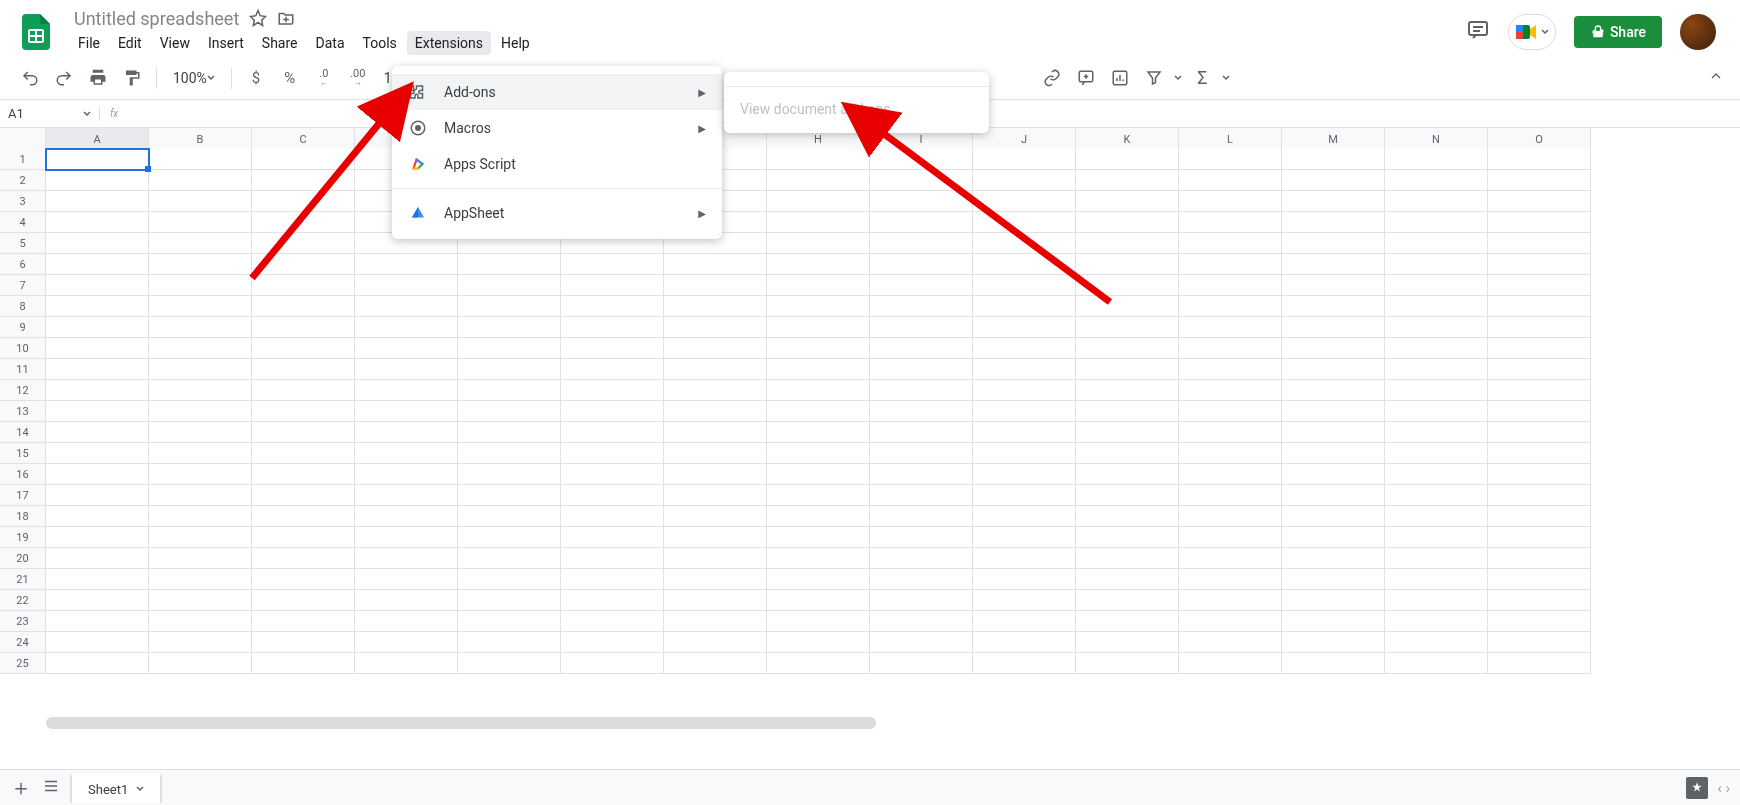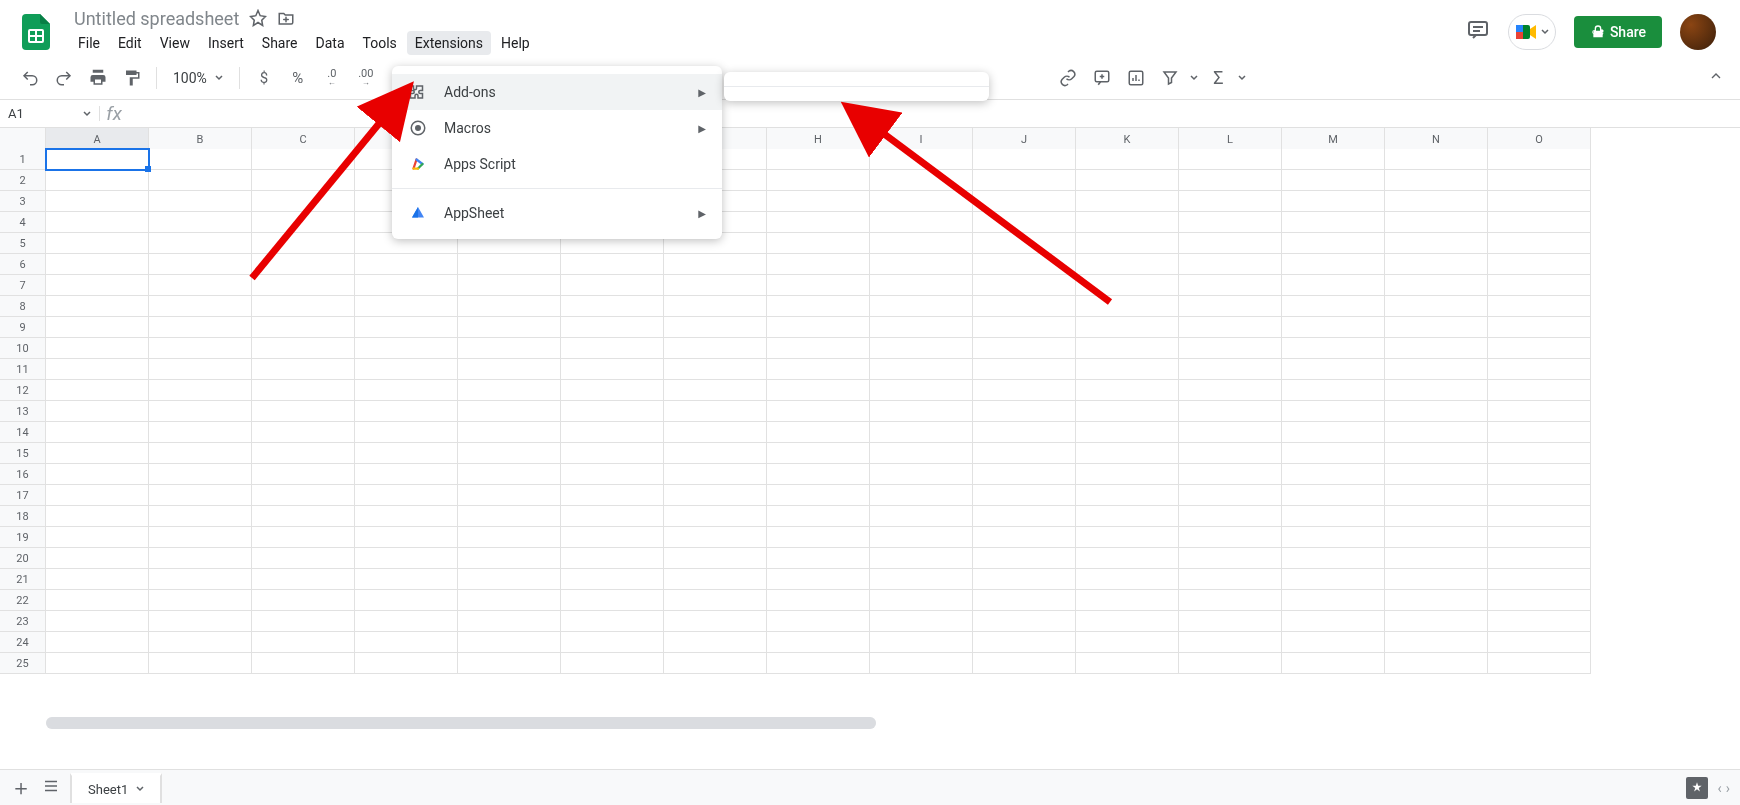--- a/index.html
+++ b/index.html
@@ -18,27 +18,27 @@
   .header-right { display:flex; align-items:center; gap:18px; padding-right:8px;}
   .share-btn { background:#1a8e3d; color:#fff; border:none; border-radius:4px; padding:8px 16px; font-size:14px; font-weight:500; display:flex; align-items:center; gap:4px; cursor:pointer;}
   .avatar { width:36px; height:36px; border-radius:50%; background: radial-gradient(circle at 30% 30%, #8b4513, #3b1f0a); }
   .meet-btn { width:48px; height:36px; border:1px solid #dadce0; border-radius:18px; display:flex; align-items:center; justify-content:center; }
   .comment-ico { color:#5f6368; }
 
   
   .toolbar { display:flex; align-items:center; gap:6px; padding:6px 16px; height:44px; border-bottom:1px solid #e0e0e0; position:relative;}
   .tb-btn { width:28px; height:28px; display:flex; align-items:center; justify-content:center; color:#5f6368; border-radius:4px; cursor:pointer;}
   .tb-sep { width:1px; height:22px; background:#e0e0e0; margin:0 4px;}
-  .zoom { display:flex; align-items:center; gap:8px; color:#3c4043; font-size:14px; padding:0 6px;}
+  .zoom { display:flex; align-items:center; gap:0; color:#3c4043; font-size:14px; padding:0 6px;}
   .toolbar-collapse { position:absolute; right:16px; color:#5f6368; }
 
   
   .formula-row { display:flex; align-items:center; height:28px; border-bottom:1px solid #e0e0e0;}
   .name-box { width:100px; border-right:1px solid #e0e0e0; display:flex; align-items:center; padding:0 8px; font-size:13px; color:#3c4043; justify-content:space-between;}
-  .fx { width:28px; text-align:center; font-style:italic; color:#9aa0a6; font-size:19px; border-right:none;}
+  .fx { width:28px; text-align:center; font-style:italic; color:#9aa0a6; font-size:10px; border-right:none;}
   .formula-input { flex:1; border:none; outline:none; height:100%; padding:0 6px; font-size:13px;}
 
   
   .grid-wrap { position:relative; height: calc(805px - 56px - 44px - 28px - 36px); overflow:hidden;}
   .grid { display:grid; grid-template-columns: 46px repeat(15, 103px); grid-auto-rows:21px; }
   .col-head, .row-head, .cell { border-right:1px solid #e1e1e1; border-bottom:1px solid #e1e1e1; font-size:11px; color:#5f6368; display:flex; align-items:center; justify-content:center; }
   .col-head { background:#f8f9fa; height:24px; }
   .row-head { background:#f8f9fa; justify-content:center; }
   .corner { background:#f8f9fa; border-right:1px solid #e1e1e1; border-bottom:1px solid #e1e1e1;}
   .cell { background:#fff; justify-content:flex-start; padding:0 4px; }
@@ -717,20 +717,25 @@
           </svg>
         </span>
         <span>AppSheet</span>
       </span>
       <span class="submenu-arrow">▶</span>
     </div>
   </div>
 
 <div class="dropdown" id="addons-menu" style="top:72px; left:724px; min-width:265px;">
     <div class="dd-sep"></div>
+    <div class="dd-item disabled">
+      <span class="left">
+        <span>View document add-ons</span>
+      </span>
+    </div>
   </div>
 
 <svg class="arrow-svg" width="1740" height="805">
   <defs>
     <marker id="ah" markerWidth="8" markerHeight="8" refX="6" refY="4" orient="auto">
       <path d="M0 0L8 4L0 8z" fill="#e80000"></path>
     </marker>
   </defs>
   <line x1="252" y1="278" x2="405" y2="92" stroke="#e80000" stroke-width="7" marker-end="url(#ah)"></line>
   <line x1="1110" y1="302" x2="852" y2="110" stroke="#e80000" stroke-width="7" marker-end="url(#ah)"></line>

